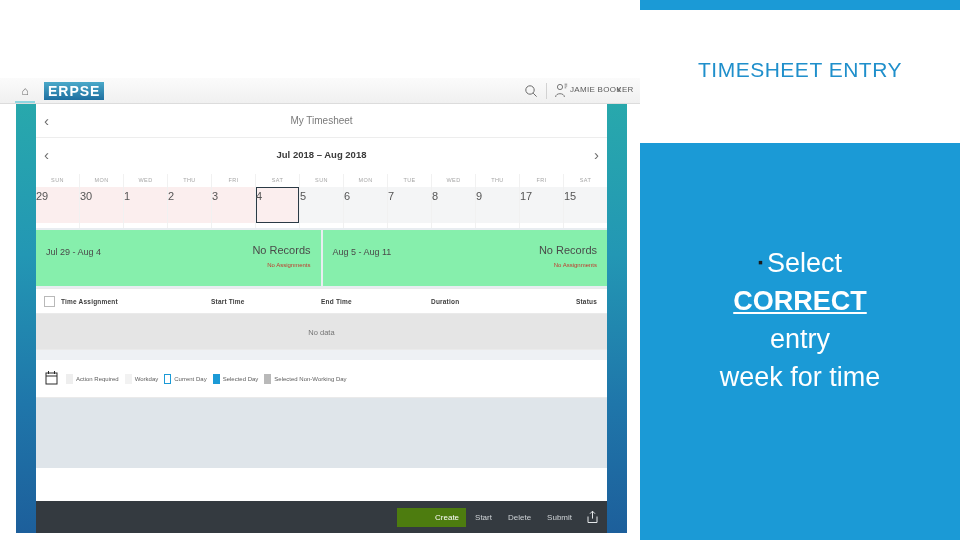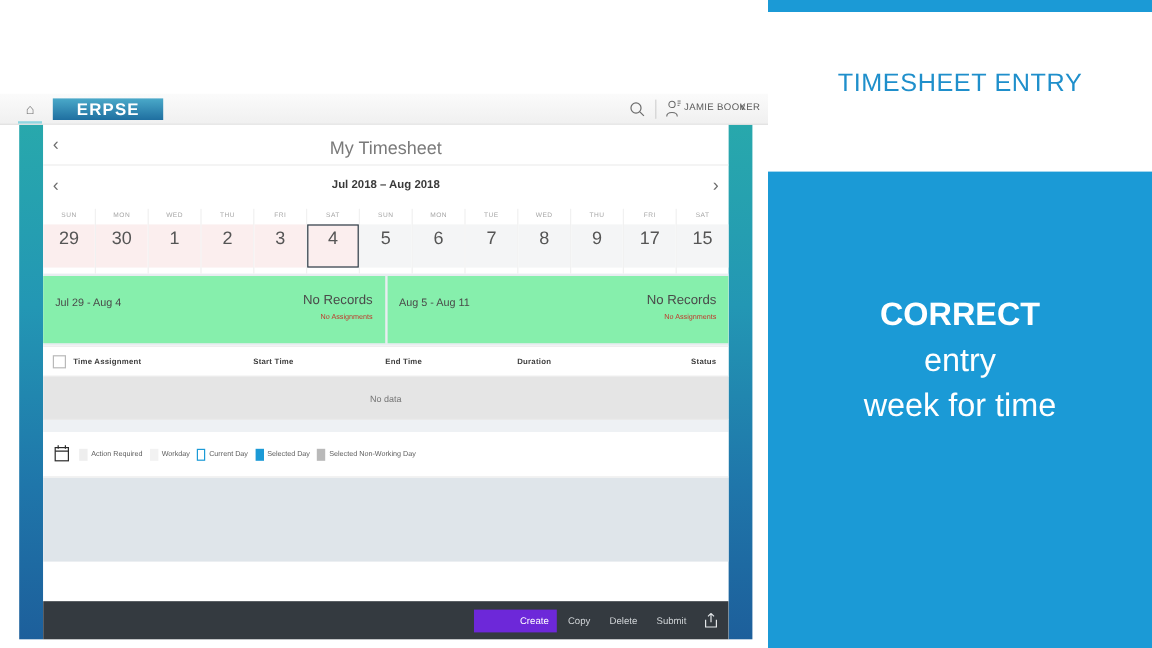--- a/index.html
+++ b/index.html
@@ -62,20 +62,21 @@
     font-family: "Liberation Sans", sans-serif;
   }
   .bullet-mark {
     font-size: 14px;
     vertical-align: 5px;
     color: #1a1a1a;
     margin-right: 4px;
   }
   .emph {
     font-weight: bold;
+    text-decoration: underline;
   }
 
   
   #app-shot {
     position: absolute;
     left: 0;
     top: 78px;
     width: 640px;
     height: 455px;
     background: #ffffff;
@@ -112,21 +113,21 @@
   .home-underline {
     position: absolute;
     left: 15px; top: 23px;
     width: 20px; height: 2px;
     background: #8fd6e0;
   }
   .brand-logo {
     position: absolute;
     left: 44px; top: 4px;
     height: 18px;
-    padding: 0 20px;
+    padding: 0 4px;
     background: linear-gradient(180deg,#4aa9c9 0%, #1f6fa0 100%);
     color: #ffffff;
     font-size: 14px;
     font-weight: bold;
     line-height: 18px;
     letter-spacing: 1px;
     font-family: "Liberation Sans", sans-serif;
   }
   .search-icon {
     position: absolute;
@@ -175,21 +176,21 @@
   .row-title .back-chev {
     position: absolute;
     left: 8px; top: 8px;
     font-size: 15px;
     color: #6d6d6d;
   }
   .row-title .title-txt {
     position: absolute;
     left: 0; right: 0; top: 11px;
     text-align: center;
-    font-size: 15px;
+    font-size: 10px;
     color: #7a7a7a;
   }
 
   .row-period {
     position: relative;
     height: 36px;
   }
   .row-period .back-chev,
   .row-period .fwd-chev {
     position: absolute;
@@ -224,22 +225,22 @@
     position: absolute;
     top: 3px; left: 0; right: 0;
     text-align: center;
     font-size: 5.5px;
     color: #a6a6a6;
     letter-spacing: 0.4px;
   }
   .cal-num {
     position: absolute;
     top: 16px; left: 0; right: 0;
-    text-align: center;
-    font-size: 15px;
+    text-align: left;
+    font-size: 11px;
     color: #555555;
   }
   .cal-body {
     position: absolute;
     left: 0; top: 13px;
     width: 100%; height: 36px;
   }
   .cal-body.week-a { background: #fbeeee; }
   .cal-body.week-b { background: #f4f5f6; }
   .cal-body.selected {
@@ -386,40 +387,43 @@
     display: flex;
     align-items: center;
     gap: 2px;
   }
   .fbtn {
     font-size: 8px;
     color: #cfd3d6;
     padding: 5px 7px;
   }
   .fbtn.primary {
-    background: #6d28d9;
+    background: #4d7c0f;
     color: #ffffff;
     padding-left: 38px;
   }
   .share-icon {
     width: 13px; height: 14px;
     margin-left: 5px;
   }
 </style>
 </head>
 <body>
 
 <div id="slide">
 
   <div class="top-accent-bar"></div>
 
   <div class="slide-title">TIMESHEET ENTRY</div>
 
   <div class="blue-panel">
     <div class="bullet-block">
+      <div>
+        <span class="bullet-mark">▪</span><span>Select</span>
+      </div>
       <div>
         <span class="emph">CORRECT</span>
       </div>
       <div>entry</div>
       <div>week for time</div>
     </div>
   </div>
 
   <div id="app-shot">
 
@@ -589,21 +593,21 @@
             </div>
           </div>
       </div>
 
       <div class="big-pad"></div>
     </div>
 
     <div class="footer">
       <div class="footer-btns" id="footer-btns">
           <div class="fbtn primary">Create</div>
-          <div class="fbtn">Copy</div>
+          <div class="fbtn">Start</div>
           <div class="fbtn">Delete</div>
           <div class="fbtn">Submit</div>
           <svg class="share-icon" viewBox="0 0 13 14">
             <path d="M6.5 1.2 L6.5 8.6 M6.5 1.2 L4 3.7 M6.5 1.2 L9 3.7" fill="none" stroke="#e4e7e9" stroke-width="1"></path>
             <path d="M2 6.5 L2 12.5 L11 12.5 L11 6.5" fill="none" stroke="#e4e7e9" stroke-width="1"></path>
           </svg>
         </div>
     </div>
 
   </div>

